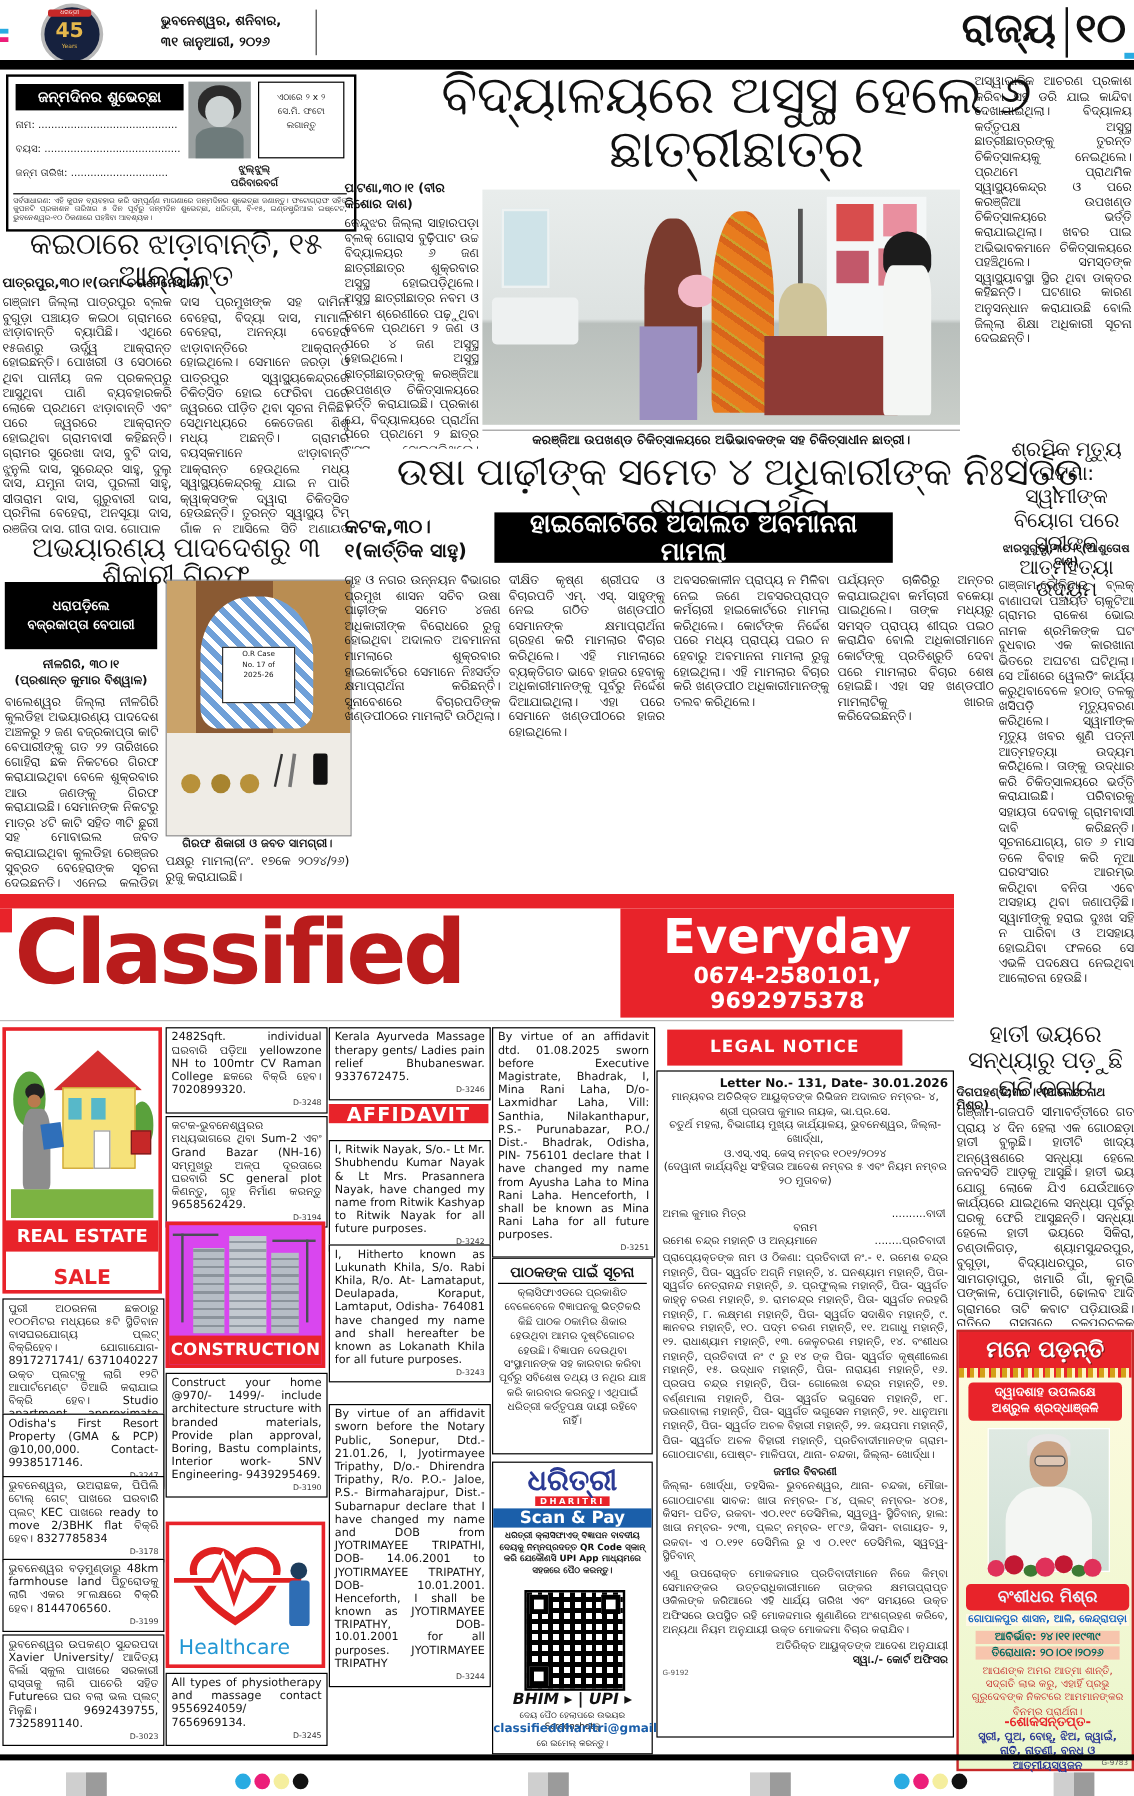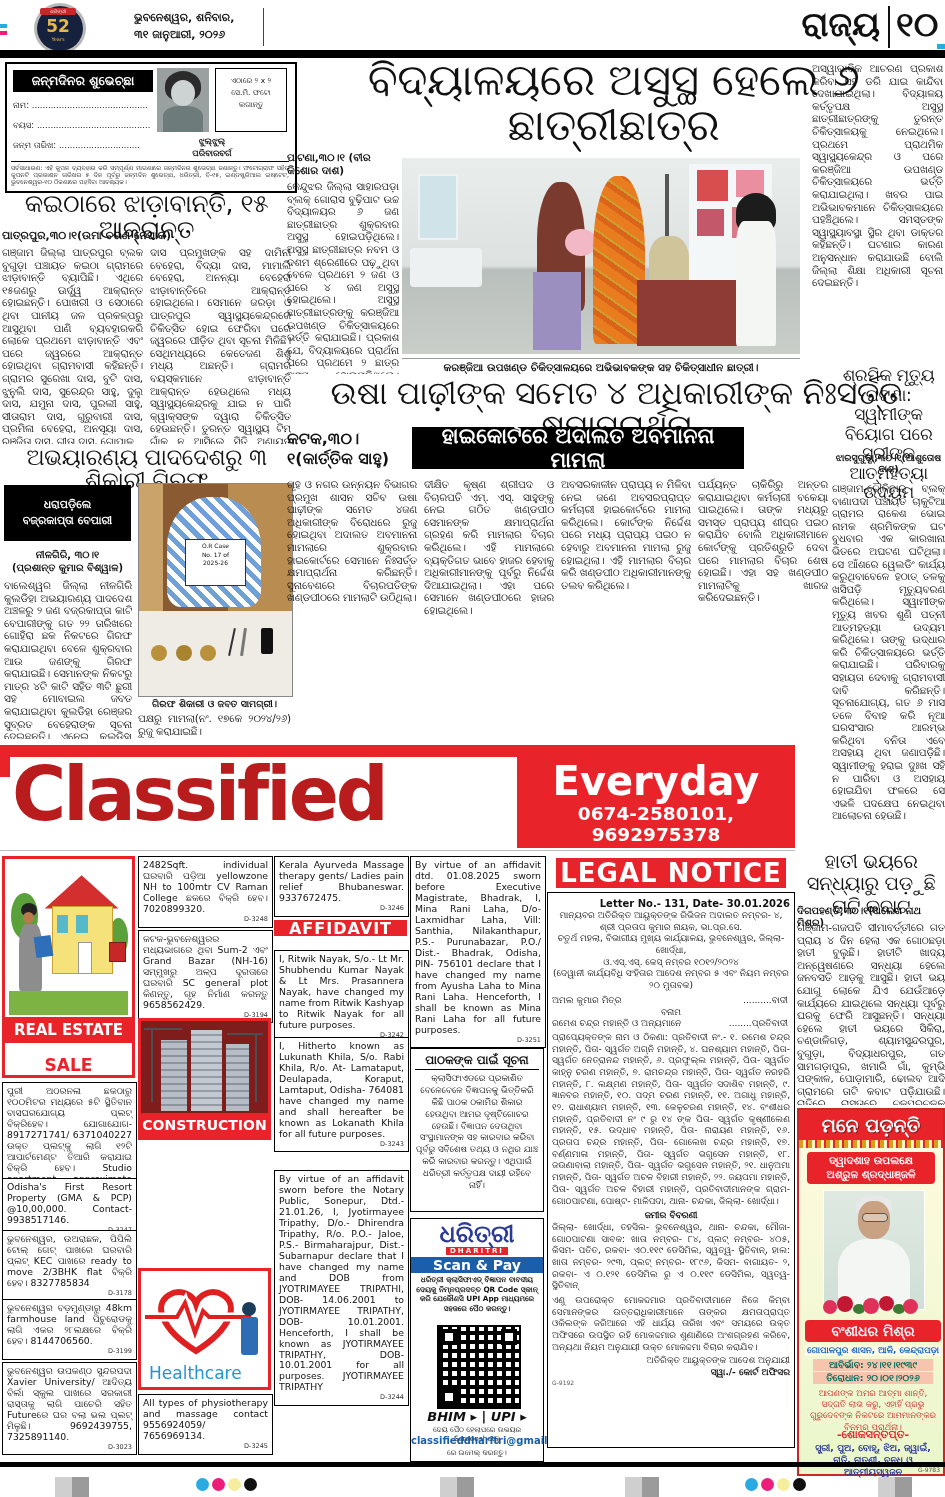--- a/index.html
+++ b/index.html
@@ -27,21 +27,21 @@
 <div id="page">
 
   <div class="abs" style="left:0;top:24px;width:7px;height:4px;background:#29abe2"></div>
   <div class="abs" style="left:0;top:31px;width:7px;height:4px;background:#ec1e79"></div>
   <div class="abs" style="left:937px;top:44px;width:8px;height:5px;background:#29abe2"></div>
   <div class="abs" style="left:937px;top:51px;width:8px;height:5px;background:#f5ee9e"></div>
 
   <div class="abs" style="left:26px;top:2px;width:96px;height:47px">
     <div class="abs" style="left:8px;top:1px;width:46px;height:45px;border-radius:50%;border:3px solid #b9b9b9;background:#16213e"></div>
     <div class="abs" style="left:14px;top:6px;width:36px;font-size:5px;color:#fff;background:#c62828;text-align:center;border-radius:2px">ଧରିତ୍ରୀ</div>
-    <div class="abs b" style="left:14px;top:14px;width:36px;font-size:17px;color:#e6b84c;text-align:center">52</div>
+    <div class="abs b" style="left:14px;top:14px;width:36px;font-size:17px;color:#e6b84c;text-align:center">45</div>
     <div class="abs" style="left:14px;top:34px;width:36px;font-size:5px;color:#e6b84c;text-align:center">Years</div>
   </div>
   <div class="abs b prel" style="left:134px;top:10px;width:126px;font-size:11px;line-height:1.5">ଭୁବନେଶ୍ୱର, ଶନିବାର,
 ୩୧ ଜାନୁଆରୀ, ୨୦୨୬</div>
   <div class="abs" style="left:263px;top:8px;width:1px;height:38px;background:#444"></div>
   <div class="abs b r" style="left:765px;top:4px;width:115px;font-size:34px">ରାଜ୍ୟ</div>
   <div class="abs" style="left:888px;top:6px;width:2px;height:42px;background:#111"></div>
   <div class="abs b" style="left:896px;top:4px;width:48px;font-size:34px">୧୦</div>
   <div class="abs" style="left:0;top:50px;width:945px;height:8px;background:#000"></div>
 
@@ -160,30 +160,31 @@
     <div class="abs b c" style="left:0;top:196px;width:127px;font-size:17px;color:#e8232a;">SALE</div>
   </div>
   <div class="abs ad" style="left:2px;top:1082px;width:125px"><span>ପୁରୀ ଅଠରନଳା ଛକଠାରୁ ୧୦୦ମିଟର ମଧ୍ୟରେ ୫ଟି ସ୍ଥିତିବାନ ବାସଘରଯୋଗ୍ୟ ପ୍ଲଟ୍ ବିକ୍ରିହେବ। ଯୋଗାଯୋଗ- 8917271741/ 6371040227 ଉକ୍ତ ପ୍ଲଟ୍‌କୁ ଲାଗି ୧୨ଟି ଆପାର୍ଟମେଣ୍ଟ ତିଆରି କରାଯାଇ ବିକ୍ରି ହେବ। Studio apartment approximate 380sqft- 14ଲକ୍ଷ, 1BHK approximate 550sqft. 19ଲକ୍ଷ। ଯୋଗାଯୋଗ- 9040622080.</span><span class="code">D-76954</span></div>
   <div class="abs ad" style="left:2px;top:1178px;width:125px"><span>Odisha's First Resort Property (GMA &amp; PCP) @10,00,000. Contact- 9938517146.</span><span class="code">D-3247</span></div>
   <div class="abs ad" style="left:2px;top:1230px;width:125px"><span>ଭୁବନେଶ୍ୱର, ଉଅରାଛକ, ପିପିଲି ଟୋଲ୍ ଗେଟ୍ ପାଖରେ ଘରବାରି ପ୍ଲଟ୍ KEC ପାଖରେ ready to move 2/3BHK flat ବିକ୍ରି ହେବ। 8327785834</span><span class="code">D-3178</span></div>
   <div class="abs ad" style="left:2px;top:1299px;width:125px"><span>ଭୁବନେଶ୍ୱର ବଡ଼ମୁଣ୍ଡାରୁ 48km farmhouse land ପିଚୁରୋଡକୁ ଲାଗି ଏକର ୨୮ଲକ୍ଷରେ ବିକ୍ରି ହେବ। 8144706560.</span><span class="code">D-3199</span></div>
   <div class="abs ad" style="left:2px;top:1362px;width:125px"><span>ଭୁବନେଶ୍ୱର ଉପକଣ୍ଠ ସୁନ୍ଦରପଦା Xavier University/ ଆଦିତ୍ୟ ବିର୍ଲା ସ୍କୁଲ ପାଖରେ ସରକାରୀ ରାସ୍ତାକୁ ଲାଗି ପାଚେରି ସହିତ Futureରେ ଘର ବଲା ଭଲ ପ୍ଲଟ୍ ମିଳୁଛି। 9692439755, 7325891140.</span><span class="code">D-3023</span></div>
 
   <div class="abs ad" style="left:138px;top:856px;width:125px"><span>2482Sqft. individual ଘରବାରି ପଡ଼ିଆ yellowzone NH to 100mtr CV Raman College ଛକରେ ବିକ୍ରି ହେବ। 7020899320.</span><span class="code">D-3248</span></div>
   <div class="abs ad" style="left:138px;top:930px;width:125px"><span>କଟକ-ଭୁବନେଶ୍ୱରର ମଧ୍ୟଭାଗରେ ଥିବା Sum-2 ଏବଂ Grand Bazar (NH-16) ସମ୍ମୁଖରୁ ଅଳ୍ପ ଦୂରତାରେ ଘରବାରି SC general plot କିଣନ୍ତୁ, ଗୃହ ନିର୍ମାଣ କରନ୍ତୁ 9658562429.</span><span class="code">D-3194</span></div>
-  <div class="abs" style="left:138px;top:1018px;width:133px;height:122px;border:3px solid #e8232a;box-sizing:border-box;background:#7f1d1d">
+  <div class="abs" style="left:138px;top:1018px;width:133px;height:122px;border:3px solid #e8232a;box-sizing:border-box;background:#d946ef">
     <div class="abs" style="left:16%;top:16%;width:20%;height:62%;background:#b6bdc6;background-image:repeating-linear-gradient(0deg,transparent 0 5px,#8b939c 5px 7px)"></div>
     <div class="abs" style="left:39%;top:8%;width:25%;height:70%;background:#c3c9d0;background-image:repeating-linear-gradient(0deg,transparent 0 5px,#939ba4 5px 7px)"></div>
     <div class="abs" style="left:67%;top:20%;width:18%;height:58%;background:#b6bdc6;background-image:repeating-linear-gradient(0deg,transparent 0 5px,#8b939c 5px 7px)"></div>
     <div class="abs" style="left:8%;top:6%;width:2px;height:64%;background:#4a4f55"></div>
     <div class="abs" style="left:2%;top:6%;width:30%;height:2px;background:#4a4f55"></div>
     <div class="abs" style="left:90%;top:10%;width:2px;height:60%;background:#4a4f55"></div>
     <div class="abs" style="left:68%;top:10%;width:28%;height:2px;background:#4a4f55"></div>
     <div class="abs redband" style="left:0;top:92px;width:127px;height:24px;font-size:14px">CONSTRUCTION</div>
   </div>
+  <div class="abs ad" style="left:138px;top:1144px;width:125px"><span>Construct your home @970/- 1499/- include architecture structure with branded materials, Provide plan approval, Boring, Bastu complaints, Interior work- SNV Engineering- 9439295469.</span><span class="code">D-3190</span></div>
   <div class="abs" style="left:138px;top:1268px;width:133px;height:122px;border:3px solid #e8232a;box-sizing:border-box;background:#fff">
     <svg width="127" height="90" viewBox="0 0 127 90" style="position:absolute;left:0;top:0">
       <path d="M55 80 C20 58 12 34 28 24 C40 17 52 24 55 33 C58 24 70 17 82 24 C98 34 90 58 55 80 Z" fill="none" stroke="#e02020" stroke-width="6"></path>
       <polyline points="4,46 36,46 44,32 54,62 62,40 68,46 110,46" fill="none" stroke="#fff" stroke-width="9"></polyline>
       <polyline points="4,46 36,46 44,32 54,62 62,40 68,46 110,46" fill="none" stroke="#e02020" stroke-width="4"></polyline>
       <circle cx="108" cy="38" r="7" fill="#1d3d5c"></circle>
       <rect x="100" y="46" width="17" height="38" rx="3" fill="#2e6db4"></rect>
     </svg>
     <div class="abs" style="left:8px;top:92px;font-size:17px;color:#2196d3">Healthcare</div>
   </div>
@@ -209,29 +210,29 @@
       <div class="abs" style="left:2px;top:2px;width:16px;height:16px;background:#fff;border:4px solid #000;box-sizing:border-box"></div>
       <div class="abs" style="right:2px;top:2px;width:16px;height:16px;background:#fff;border:4px solid #000;box-sizing:border-box"></div>
       <div class="abs" style="left:2px;bottom:2px;width:16px;height:16px;background:#fff;border:4px solid #000;box-sizing:border-box"></div>
     </div>
     <div class="abs b" style="left:0;top:190px;width:132px;font-size:13px;font-style:italic">BHIM ▸ | UPI ▸</div>
     <div class="abs" style="left:0;top:206px;width:132px;font-size:7.3px">ଦେୟ ପୈଠ ହେଲାପରେ ଉଭୟର Screenshotକୁ</div>
     <div class="abs b" style="left:0;top:216px;width:132px;font-size:10px;color:#1b5faa">classifieddharitri@gmail.com</div>
     <div class="abs" style="left:0;top:229px;width:132px;font-size:7.3px">ରେ ଇମେଲ୍ କରନ୍ତୁ।</div>
   </div>
 
-  <div class="abs redband" style="left:556px;top:858px;width:230px;height:30px;font-size:26px;letter-spacing:1px">LEGAL NOTICE</div>
+  <div class="abs redband" style="left:556px;top:858px;width:196px;height:30px;font-size:14px;letter-spacing:1px">LEGAL NOTICE</div>
   <div class="abs" style="left:547px;top:892px;width:248px;height:556px;border:1px solid #000;box-sizing:border-box;padding:4px;background:#fff;font-size:9px;line-height:1.3">
     <div class="b r" style="font-size:10px">Letter No.- 131, Date- 30.01.2026</div>
     <div class="c prel" style="font-size:9px">ମାନ୍ୟବର ଅତିରିକ୍ତ ଆୟୁକ୍ତଙ୍କ ରିଭିଜନ ଅଦାଲତ ନମ୍ବର- ୪,
 ଶ୍ରୀ ପ୍ରତାପ କୁମାର ନାୟକ, ଭା.ପ୍ର.ସେ.
 ଚତୁର୍ଥ ମହଲା, ବିଭାଗୀୟ ମୁଖ୍ୟ କାର୍ଯ୍ୟାଳୟ, ଭୁବନେଶ୍ୱର, ଜିଲ୍ଲା- ଖୋର୍ଦ୍ଧା,
 ଓ.ଏସ୍.ଏସ୍. କେସ୍ ନମ୍ବର ୧୦୧୨/୨୦୨୪
 (ଦେୱାନୀ କାର୍ଯ୍ୟବିଧି ସଂହିତାର ଆଦେଶ ନମ୍ବର ୫ ଏବଂ ନିୟମ ନମ୍ବର ୨୦ ମୁତାବକ)</div>
-    <div style="margin-top:3px">
+    <div style="margin-top:15px">
       <span>ଅମଲ କୁମାର ମିତ୍ର</span>
       <span class="abs r" style="right:6px">..........ବାଦୀ</span>
     </div>
     <div class="c">ବନାମ</div>
     <div>
       <span>ରମେଶ ଚନ୍ଦ୍ର ମହାନ୍ତି ଓ ଅନ୍ୟମାନେ</span>
       <span class="abs r" style="right:6px">........ପ୍ରତିବାଦୀ</span>
     </div>
     <div class="j" style="margin-top:2px">ପ୍ରାପ୍ୟେକ୍ତଙ୍କ ନାମ ଓ ଠିକଣା: ପ୍ରତିବାଦୀ ନଂ.- ୧. ରମେଶ ଚନ୍ଦ୍ର ମହାନ୍ତି, ପିତା- ସ୍ୱର୍ଗତ ଅଗ୍ନି ମହାନ୍ତି, ୪. ଘନଶ୍ୟାମ ମହାନ୍ତି, ପିତା- ସ୍ୱର୍ଗତ ନେତ୍ରାନନ୍ଦ ମହାନ୍ତି, ୬. ପ୍ରଫୁଲ୍ଲ ମହାନ୍ତି, ପିତା- ସ୍ୱର୍ଗତ କାହ୍ନୁ ଚରଣ ମହାନ୍ତି, ୭. ରାମଚନ୍ଦ୍ର ମହାନ୍ତି, ପିତା- ସ୍ୱର୍ଗତ ନରହରି ମହାନ୍ତି, ୮. ଲକ୍ଷ୍ମଣ ମହାନ୍ତି, ପିତା- ସ୍ୱର୍ଗତ ସଦାଶିବ ମହାନ୍ତି, ୯. ଜ୍ଞାନବର ମହାନ୍ତି, ୧୦. ପଦ୍ମ ଚରଣ ମହାନ୍ତି, ୧୧. ଅଗାଧୁ ମହାନ୍ତି, ୧୨. ରାଧାଶ୍ୟାମ ମହାନ୍ତି, ୧୩. କେଳୁଚରଣ ମହାନ୍ତି, ୧୪. ବଂଶୀଧର ମହାନ୍ତି, ପ୍ରତିବାଦୀ ନଂ ୯ ରୁ ୧୪ ଙ୍କ ପିତା- ସ୍ୱର୍ଗତ କୃଷ୍ଣୀଲେଣ ମହାନ୍ତି, ୧୫. ଉଦ୍ଧାବ ମହାନ୍ତି, ପିତା- ନାରାୟଣ ମହାନ୍ତି, ୧୬. ପ୍ରତାପ ଚନ୍ଦ୍ର ମହାନ୍ତି, ପିତା- ଗୋଲେଖ ଚନ୍ଦ୍ର ମହାନ୍ତି, ୧୭. ବର୍ଣ୍ଣମାଳା ମହାନ୍ତି, ପିତା- ସ୍ୱର୍ଗତ ଭଗୁସେନ ମହାନ୍ତି, ୧୮. ଜଉଣାବାଲା ମହାନ୍ତି, ପିତା- ସ୍ୱର୍ଗତ ଭଗୁସେନ ମହାନ୍ତି, ୨୧. ଧାନୁଅମା ମହାନ୍ତି, ପିତା- ସ୍ୱର୍ଗତ ଅଚଳ ବିହାରୀ ମହାନ୍ତି, ୨୨. ଜୟପମା ମହାନ୍ତି, ପିତା- ସ୍ୱର୍ଗତ ଅଚଳ ବିହାରୀ ମହାନ୍ତି, ପ୍ରତିବାଦୀମାନଙ୍କ ଗ୍ରାମ- ଗୋଠପାଟଣା, ପୋଷ୍ଟ- ମାଳିପଦା, ଥାନା- ଚନ୍ଦକା, ଜିଲ୍ଲା- ଖୋର୍ଦ୍ଧା।</div>
     <div class="b c" style="margin-top:3px">ଜମୀର ବିବରଣୀ</div>

